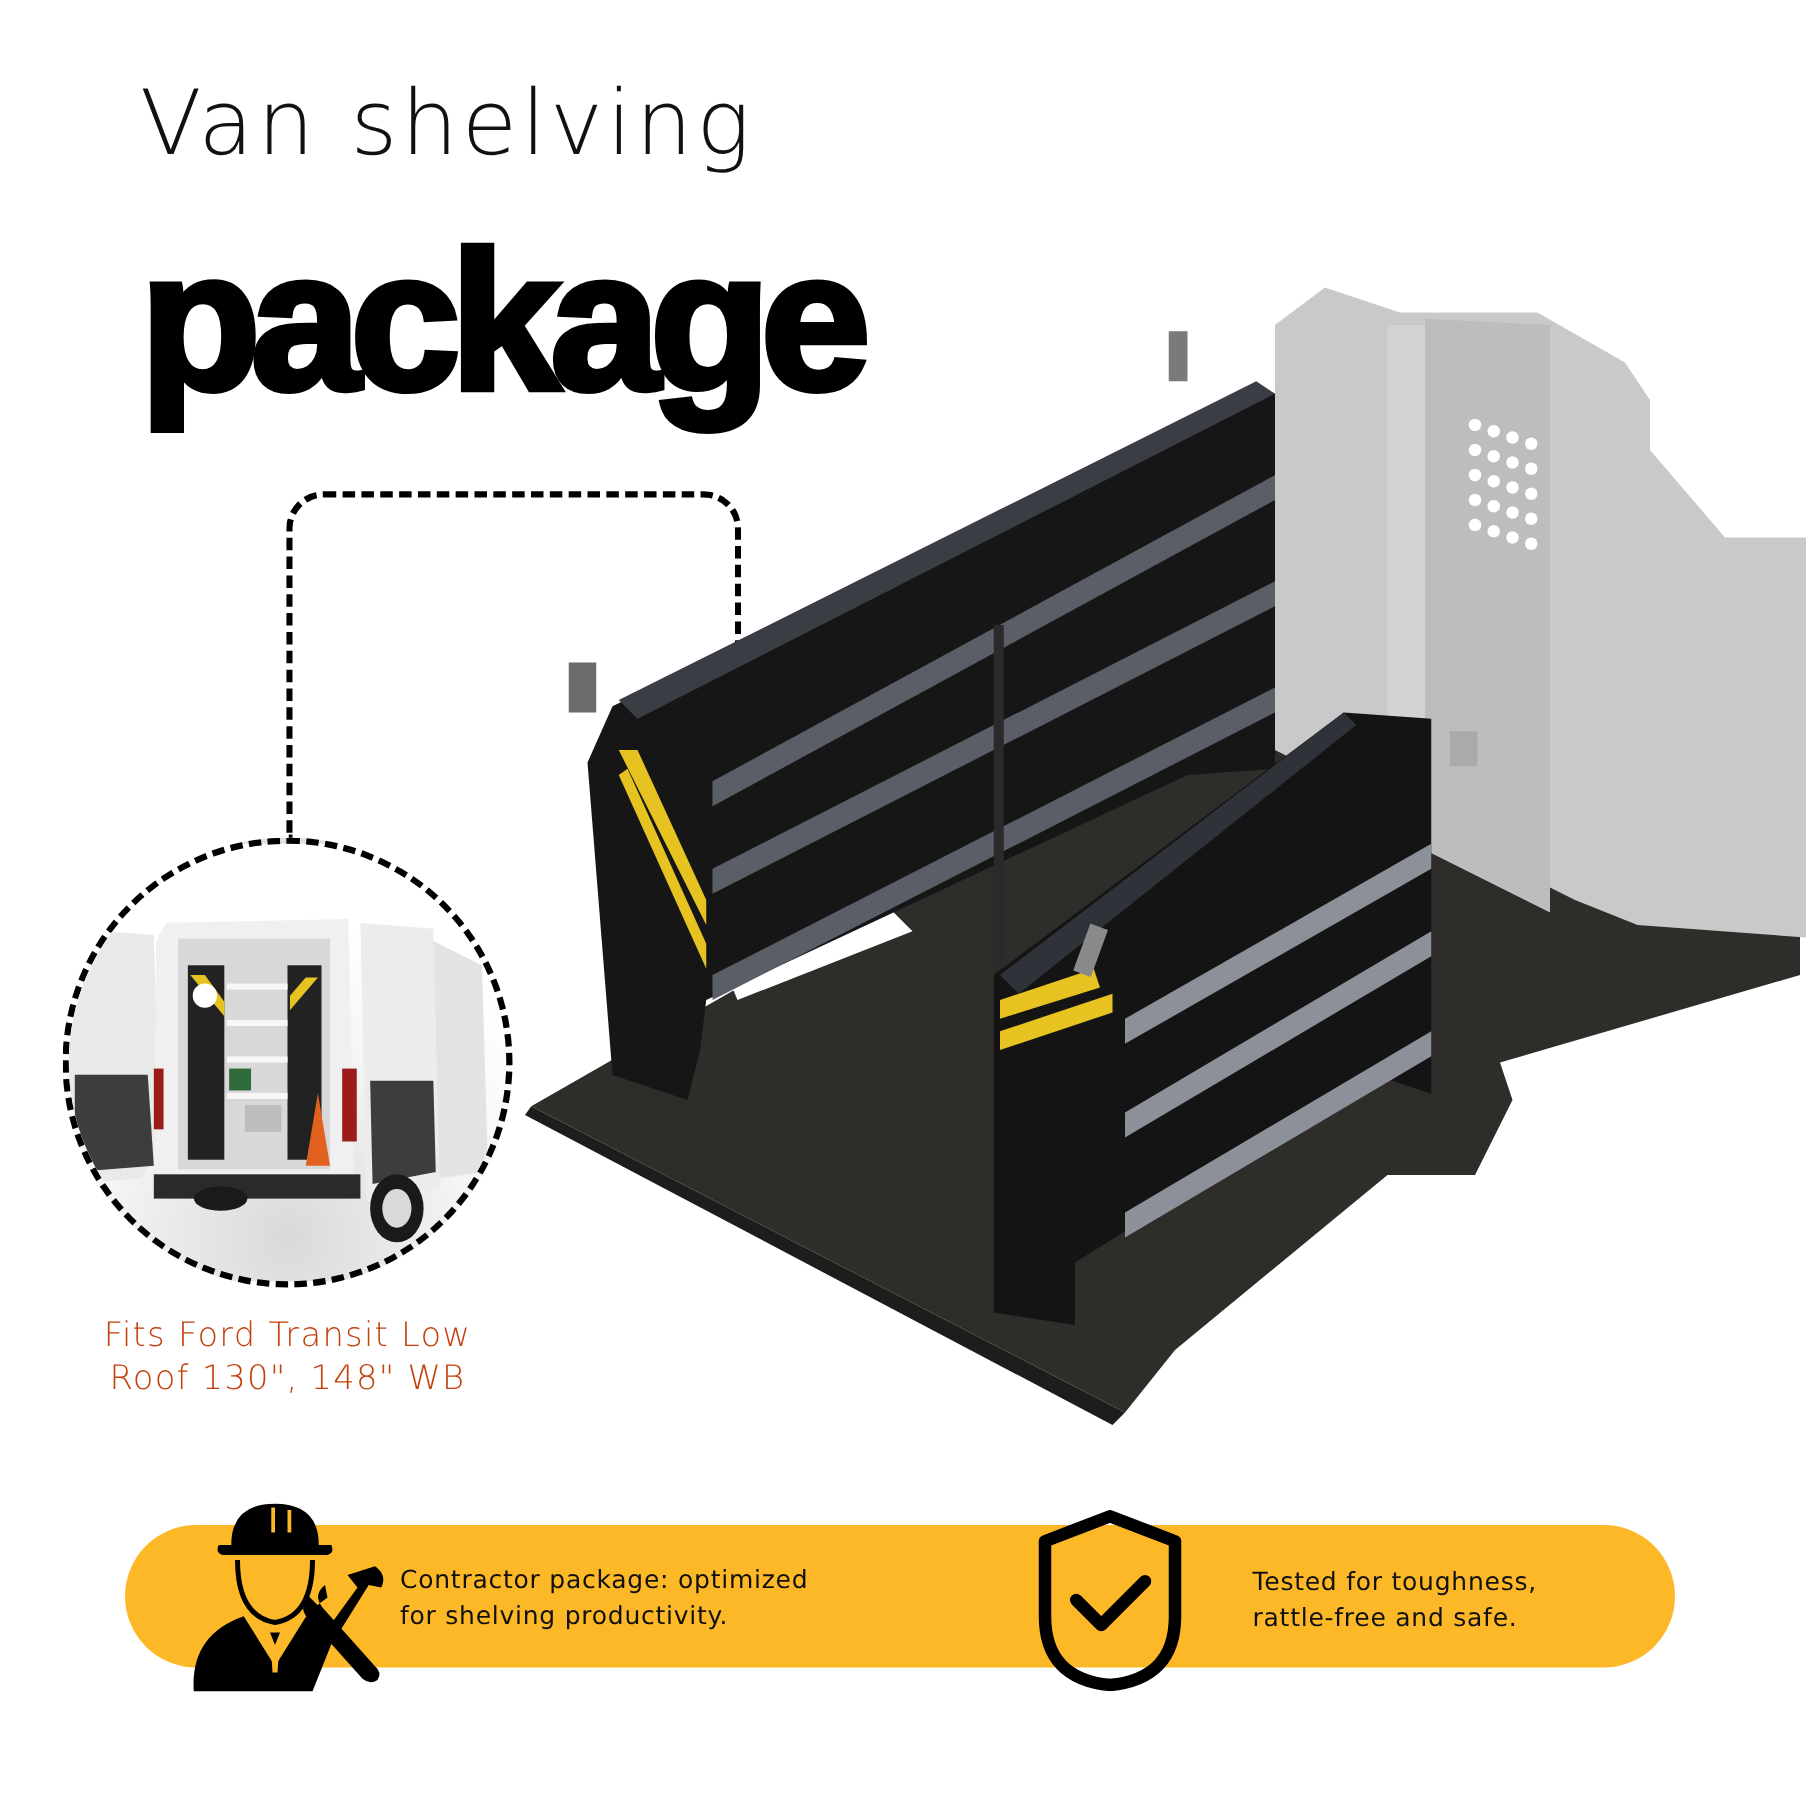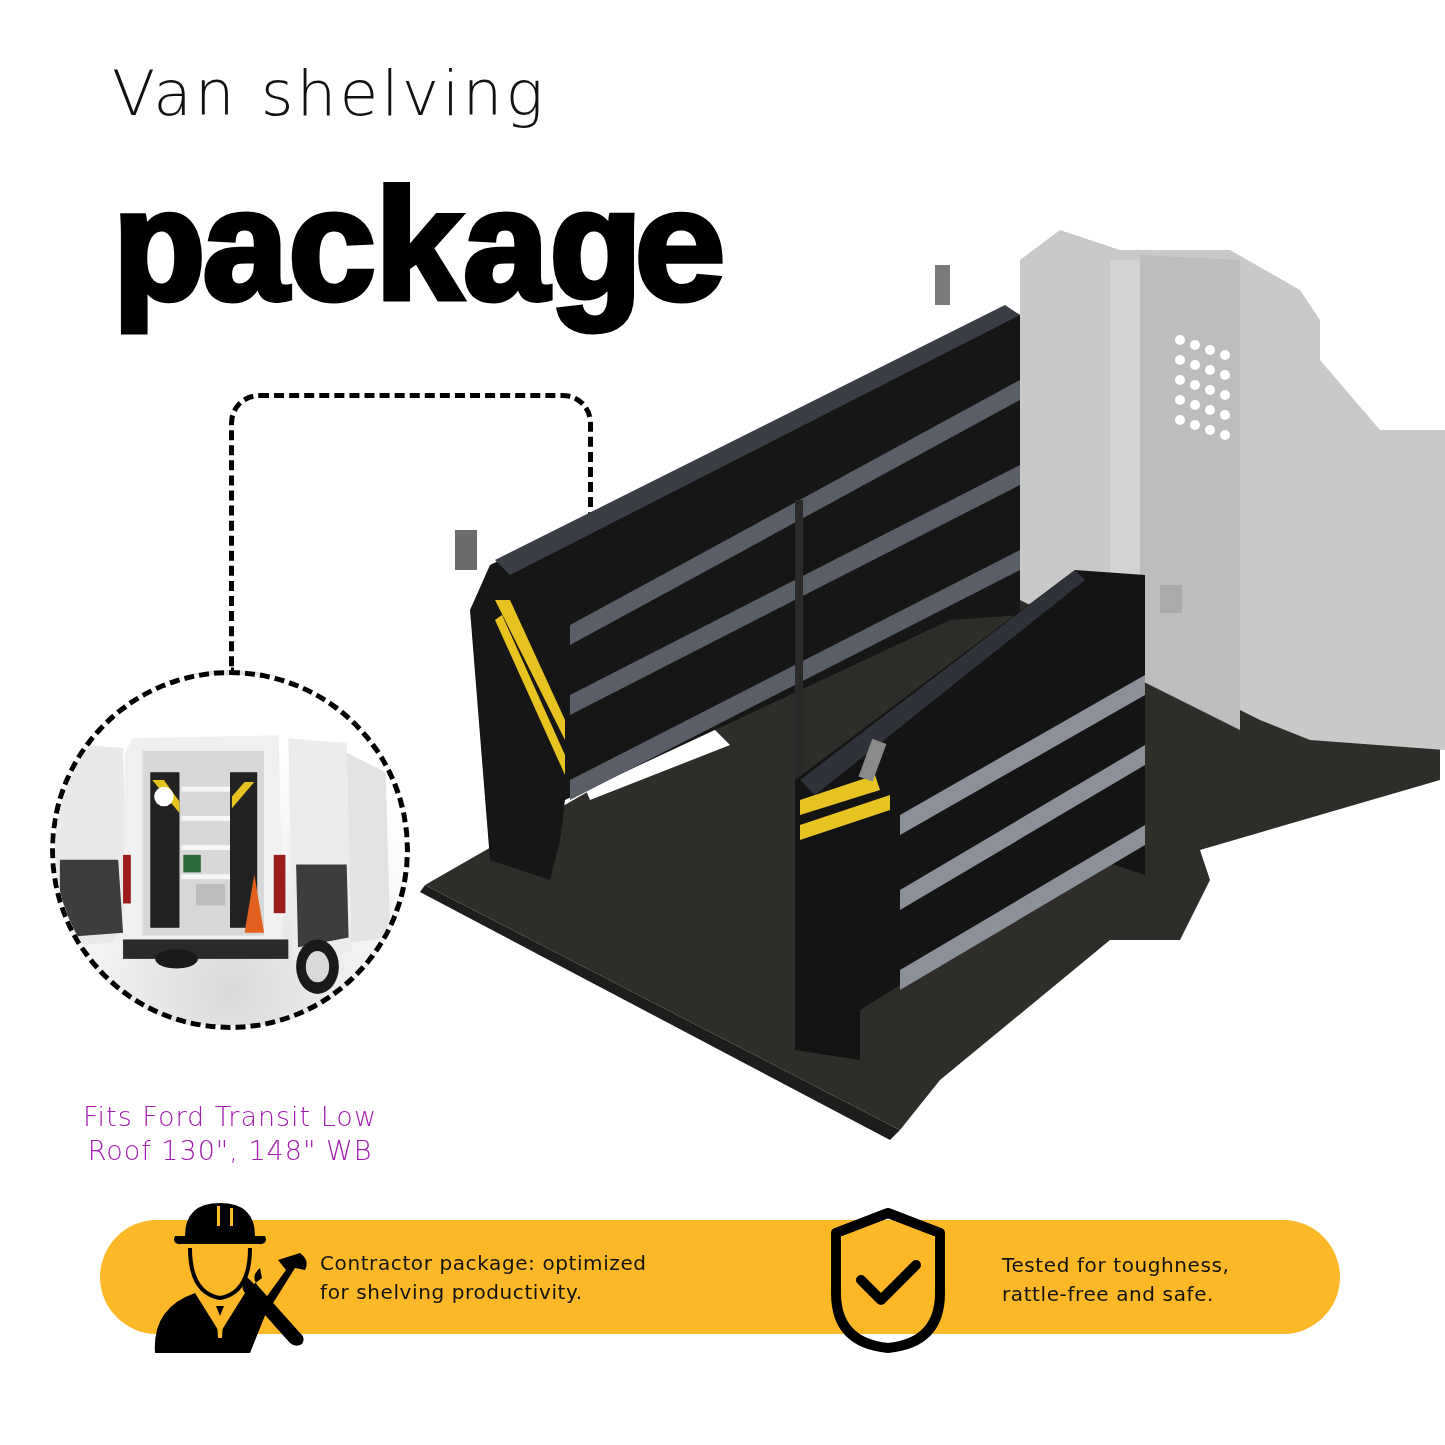--- a/index.html
+++ b/index.html
@@ -1,26 +1,26 @@
 <!DOCTYPE html>
 <html><head>
 <meta charset="utf-8">
 <style>
   html, body { margin: 0; padding: 0; background: #ffffff; }
   body { width: 1445px; height: 1445px; position: relative; overflow: hidden; font-family: "DejaVu Sans", sans-serif; color: #111; }
 
   .headline-light {
     position: absolute; left: 112px; top: 62px;
     font-family: "DejaVu Sans", sans-serif; font-weight: 300;
-    font-size: 63px; letter-spacing: 3px; line-height: 1; color: #111;
+    font-size: 72px; letter-spacing: 3px; line-height: 1; color: #111;
     -webkit-text-stroke: 0px;
   }
   .headline-bold {
     position: absolute; left: 112px; top: 178px;
-    font-family: Liberation Mono, monospace; font-weight: 700;
+    font-family: Liberation Sans, sans-serif; font-weight: 700;
     font-size: 158px; letter-spacing: -8px; line-height: 1; color: #000;
     -webkit-text-stroke: 5px #000;
   }
 
   
   .connector {
     position: absolute; left: 229px; top: 393px; width: 364px; height: 280px;
     border: 5px dashed #000; border-bottom: none; border-radius: 30px 30px 0 0;
     box-sizing: border-box;
   }
@@ -28,22 +28,22 @@
   
   .circle {
     position: absolute; left: 50px; top: 670px; width: 360px; height: 360px;
     border-radius: 50%; border: 5px dashed #000; box-sizing: border-box; overflow: hidden;
     background: radial-gradient(circle at 50% 90%, #d9d9d9 0%, #f4f4f4 40%, #ffffff 70%);
   }
   .van { position: absolute; inset: 0; }
 
   .caption {
     position: absolute; left: 40px; top: 1052px; width: 380px; text-align: center;
-    font-size: 27px; line-height: 34px; letter-spacing: 1px; color: #a21caf;
-    font-family: "DejaVu Sans", sans-serif; font-weight: 300; margin-top: 48px;
+    font-size: 27px; line-height: 34px; letter-spacing: 1px; color: #c2410c;
+    font-family: "DejaVu Sans", sans-serif; font-weight: 300;
   }
 
   
   .render { position: absolute; left: 420px; top: 220px; width: 1025px; height: 940px; }
 
   
   .banner {
     position: absolute; left: 100px; top: 1220px; width: 1240px; height: 114px;
     background: #FDB827; border-radius: 57px;
   }

